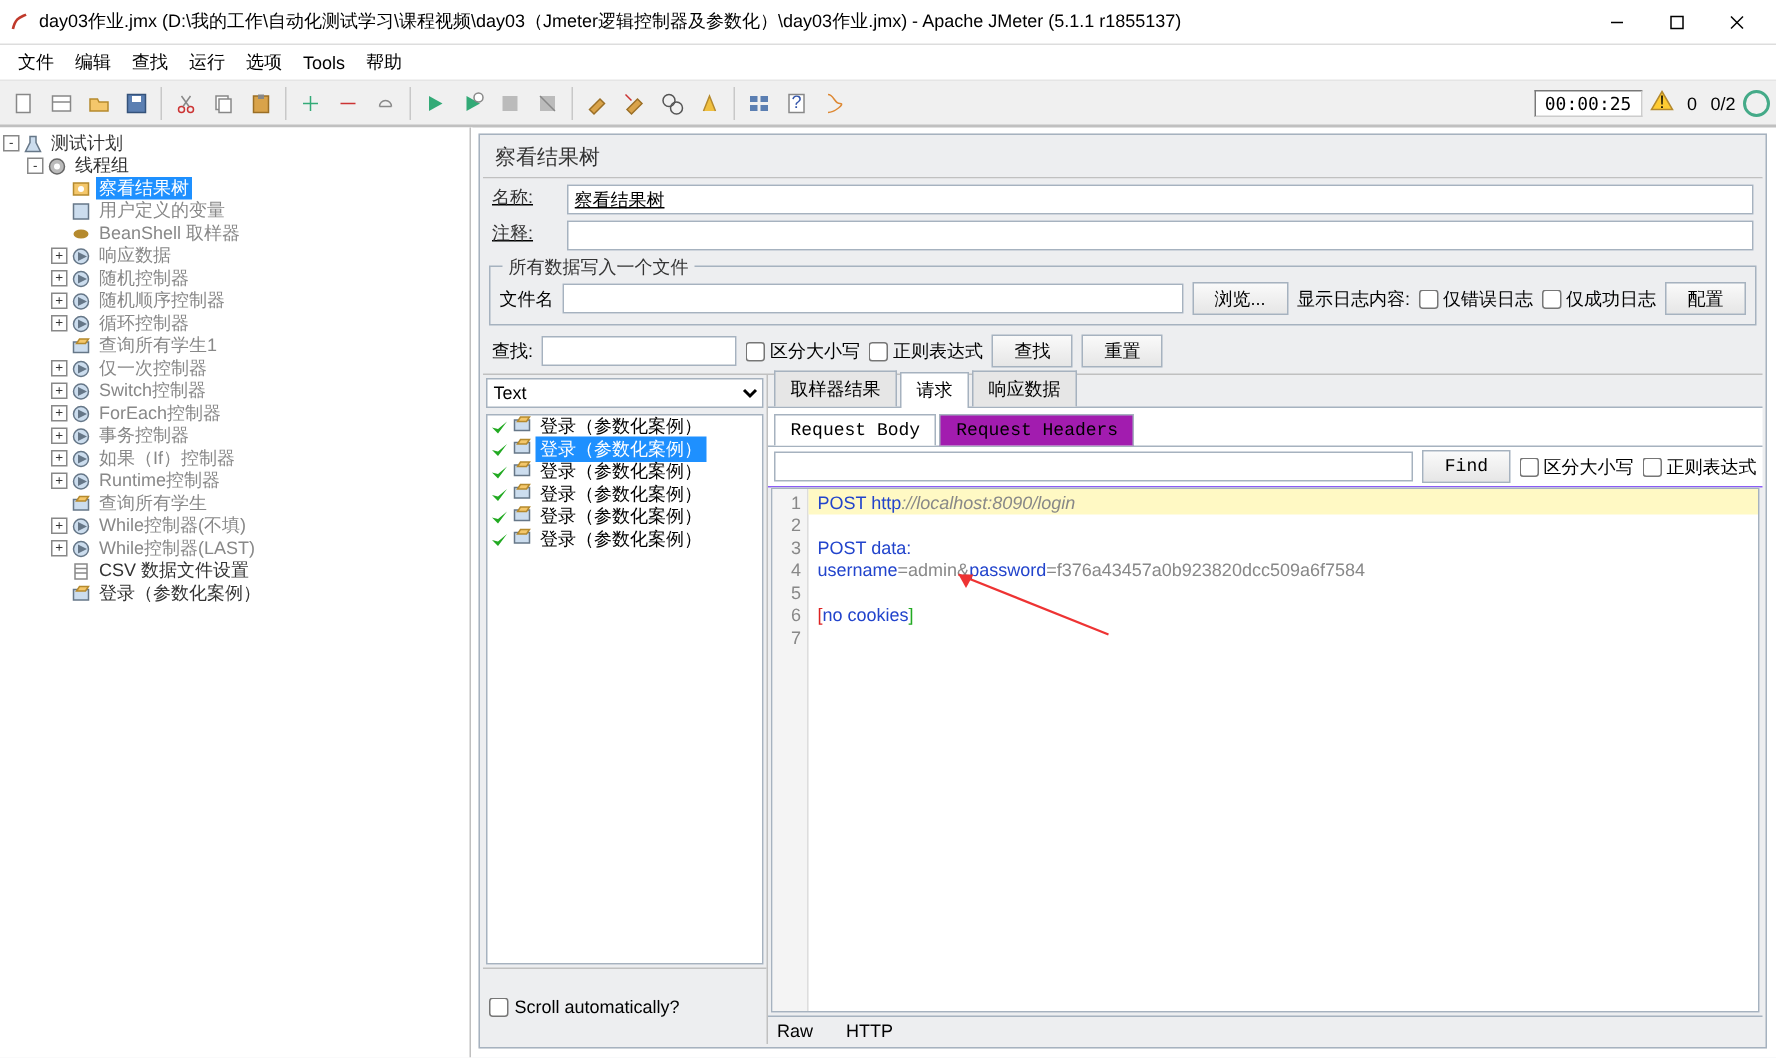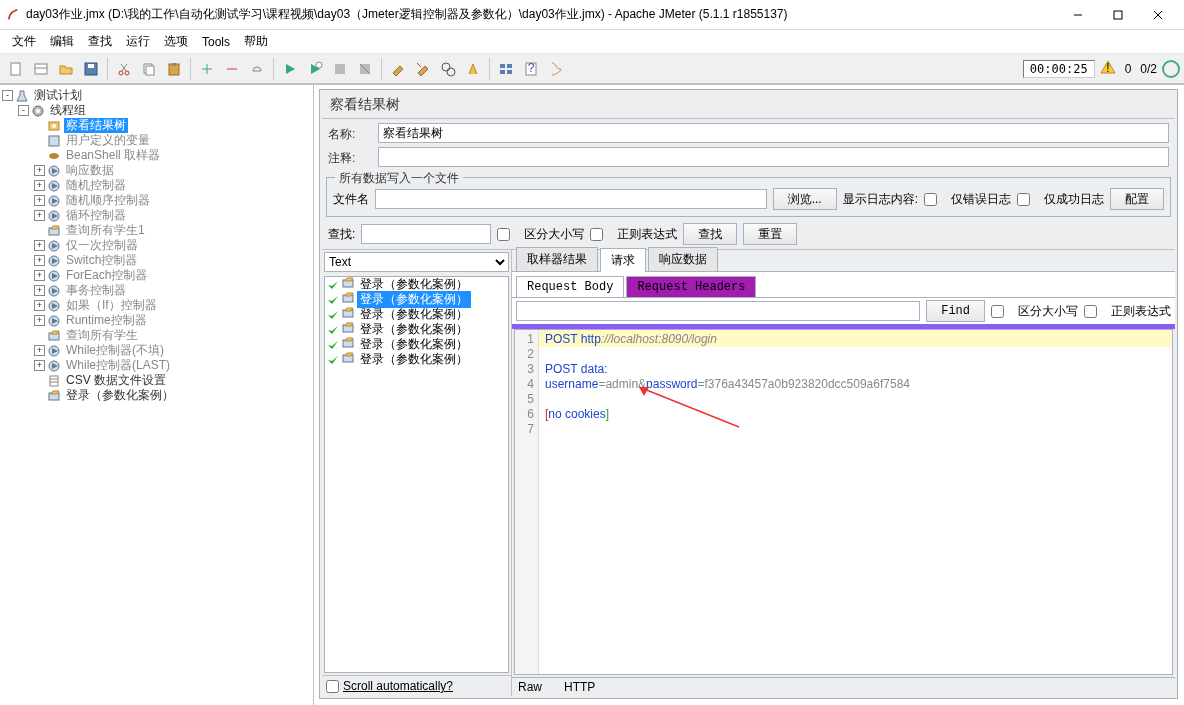--- a/index.html
+++ b/index.html
@@ -31,55 +31,55 @@
 .tree .ticon { width: 14px; height: 14px; margin-right: 3px; display: inline-flex; align-items: center; justify-content: center; }
 .tree .lbl { color: #333; padding: 0 2px; }
 .tree .lbl.sel { background: #1e90ff; color: #fff; }
 .tree .lbl.gray { color: #888; }
 .ind { display: inline-block; }
 
 .right-panel { flex: 1; display: flex; flex-direction: column; border-left: 1px solid #fff; }
 .pane-border { margin: 4px 6px 6px 4px; border: 1px solid #a6b2bf; flex: 1; display: flex; flex-direction: column; background: #edeef0; padding: 2px; min-height: 0; }
 .section-hdr { background: #edeef0; padding: 4px 8px; font-size: 14px; font-weight: normal; color: #333; border-bottom: 1px solid #c0c0c0; }
 .form-grid { padding: 4px 6px; background: #edeef0; }
-.form-row { display: flex; align-items: flex-end; margin-bottom: 4px; gap: 6px; }
+.form-row { display: flex; align-items: flex-start; margin-bottom: 4px; gap: 6px; text-decoration: underline; }
 .form-row label { width: 44px; text-align: left; color: #333; }
 .form-row input.txt { flex: 1; border: 1px solid #a6b2bf; background: #fff; height: 20px; padding: 0 4px; }
 .fieldset { border: 1px solid #a6b2bf; margin: 2px 4px; padding: 4px 6px 6px 6px; position: relative; background: #edeef0; }
 .fieldset .legend { position: absolute; top: -8px; left: 8px; background: #edeef0; padding: 0 4px; font-size: 12px; color: #333; }
 .file-row { display: flex; align-items: center; gap: 6px; margin-top: 6px; }
 .file-row .flabel { }
 .file-row input.txt { flex: 1; border: 1px solid #a6b2bf; background: #fff; height: 20px; padding: 0 4px; }
 .btn { background: linear-gradient(#fafafa,#e6e6e6); border: 1px solid #a6b2bf; height: 22px; padding: 0 14px; cursor: pointer; }
-.cbx { display: flex; align-items: center; gap: 14px; }
+.cbx { display: flex; align-items: center; gap: 3px; }
 .cbx input { width: 13px; height: 13px; }
 
 .search-row { display: flex; align-items: center; gap: 6px; padding: 4px 6px; border-bottom: 1px solid #c0c0c0; background: #edeef0; }
 .search-row label { }
 .search-row input.txt { width: 130px; border: 1px solid #a6b2bf; background: #fff; height: 20px; padding: 0 4px; }
 
 .results-split { flex: 1; display: flex; min-height: 0; }
 .results-left { width: 190px; border-right: 1px solid #c0c0c0; display: flex; flex-direction: column; background: #edeef0; }
 .combo { display: flex; margin: 2px; }
 .combo select { flex: 1; height: 20px; border: 1px solid #a6b2bf; background: #fff; }
 .result-list { flex: 1; background: #fff; border: 1px solid #a6b2bf; margin: 2px; overflow: auto; }
 .result-list .item { display: flex; align-items: center; height: 15px; padding-left: 2px; gap: 2px; }
 .result-list .item .ok-icon { width: 12px; height: 12px; }
 .result-list .item .txt { padding: 0 3px; }
 .result-list .item.sel .txt { background: #1e90ff; color: #fff; }
-.scroll-chk { display: flex; align-items: flex-end; gap: 4px; padding: 3px 4px; border-top: 1px solid #c0c0c0; text-decoration: underline; }
+.scroll-chk { display: flex; align-items: flex-end; gap: 4px; padding: 18px 4px; border-top: 1px solid #c0c0c0; }
 
 .results-right { flex: 1; display: flex; flex-direction: column; min-width: 0; }
 .tabstrip { display: flex; border-bottom: 1px solid #a6b2bf; background: #edeef0; padding-left: 4px; gap: 0; height: 22px; align-items: flex-end; }
 .tab { padding: 3px 10px; border: 1px solid #a6b2bf; border-bottom: none; background: #e6e6e6; margin-right: 2px; cursor: pointer; }
 .tab.active { background: #fff; position: relative; top: 1px; }
 .subtabstrip { display: flex; border-bottom: 1px solid #a6b2bf; background: #fff; padding: 4px 4px 0 4px; gap: 0; }
 .subtab { padding: 3px 10px; border: 1px solid #a6b2bf; border-bottom: none; background: #a21caf; margin-right: 2px; cursor: pointer; font-family: "Courier New", monospace; }
 .subtab.active { background: #fff; }
-.find-row { display: flex; align-items: center; gap: 6px; padding: 2px 4px; background: #fff; border-bottom: 5px solid #8b5cf6; }
+.find-row { display: flex; align-items: center; gap: 6px; padding: 2px 4px; background: #fff; border-bottom: 1px solid #8b5cf6; }
 .find-row input.txt { flex: 1; border: 1px solid #a6b2bf; height: 20px; padding: 0 4px; background: #fff; font-family: "Courier New", monospace; }
 .find-row .btn { font-family: "Courier New", monospace; }
 .code-area { flex: 1; background: #fff; display: flex; font-family: "Courier New", monospace; font-size: 12px; overflow: hidden; border: 1px solid #a6b2bf; margin: 0 2px 2px 2px; position: relative; }
 .gutter { width: 24px; background: #f4f4f4; border-right: 1px solid #ddd; text-align: right; padding: 2px 4px 0 0; color: #888; line-height: 15px; }
 .code { flex: 1; padding: 2px 4px 0 6px; line-height: 15px; position: relative; }
 .code .hl { background: #fff9c4; display: block; margin: -2px -4px 0 -6px; padding: 2px 4px 0 6px; }
 .kw { color: #2244cc; }
 .url { color: #888; font-style: italic; }
 .str { color: #888; }
 .amp { color: #888; }

